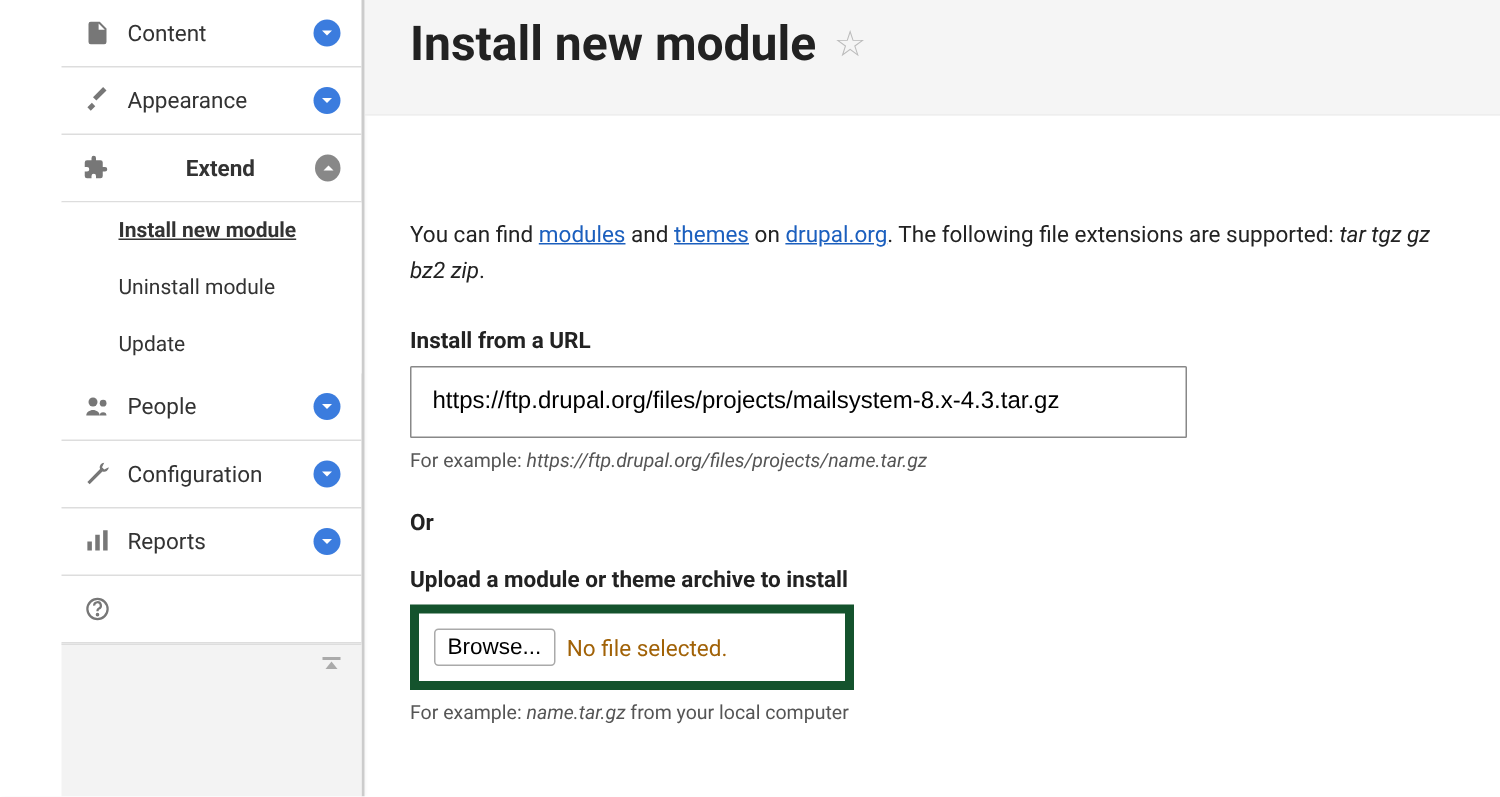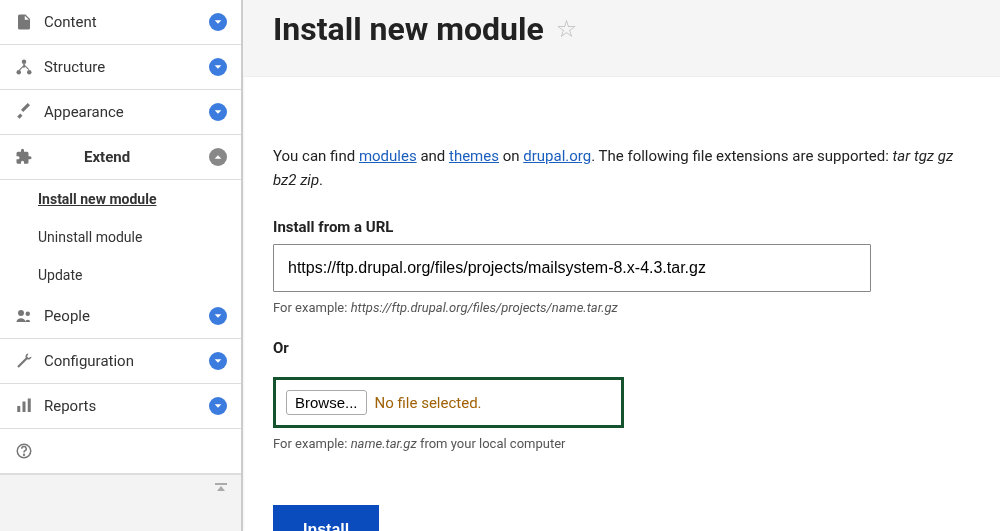--- a/index.html
+++ b/index.html
@@ -1,18 +1,18 @@
 <!DOCTYPE html>
 <html><head>
   <meta charset="utf-8">
   <style>
     * { box-sizing: border-box; margin: 0; padding: 0; }
     body { font-family: -apple-system, BlinkMacSystemFont, "Segoe UI", Roboto, sans-serif; font-size: 15px; color: #222; width: 1000px; height: 531px; overflow: hidden; }
     .layout { display: flex; height: 531px; }
-    .sidebar { width: 243px; background: #fff; border-right: 2px solid #ccc; box-shadow: 1px 0 2px rgba(0,0,0,0.05); display: flex; flex-direction: column; }
+    .sidebar { width: 243px; background: #fff; border-right: 2px solid #ccc; box-shadow: 1px 0 2px rgba(0,0,0,0.05); display: flex; flex-direction: column; padding-left: 41px; }
     .sidebar-item { display: flex; align-items: center; padding: 12px 14px; border-bottom: 1px solid #ddd; cursor: pointer; }
     .sidebar-item .icon { width: 20px; height: 20px; display: flex; align-items: center; justify-content: center; margin-right: 10px; color: #777; }
     .sidebar-item .label { flex: 1; color: #333; }
     .sidebar-item.active { font-weight: 700; gap: 40px; }
     .sidebar-item .chevron { width: 18px; height: 18px; border-radius: 50%; background: #3b7cde; display: flex; align-items: center; justify-content: center; }
     .sidebar-item .chevron.up { background: #888; }
     .sidebar-item .chevron svg { width: 10px; height: 10px; }
     .sub-items { background: #fff; }
     .sub-item { padding: 11px 14px 11px 38px; font-size: 14px; cursor: pointer; color: #333; }
     .sub-item.active { font-weight: 700; text-decoration: underline; }
@@ -21,25 +21,25 @@
     .main { flex: 1; overflow-y: auto; }
     .header-section { background: #f5f5f5; padding: 10px 30px 28px 30px; border-bottom: 1px solid #eee; }
     .page-title-row { display: flex; align-items: center; gap: 12px; }
     .page-title { font-size: 32px; font-weight: 700; }
     .star-icon { color: #bbb; font-size: 24px; }
     .content { padding: 24px 30px; }
     .intro { line-height: 1.6; margin-bottom: 26px; margin-top: 43px; }
     .intro a { color: #1b5fbe; text-decoration: underline; }
     .intro .ext { font-style: italic; }
     .form-label { font-weight: 700; font-size: 15px; margin-bottom: 8px; display: block; }
-    .url-input { width: 598px; padding: 14px 14px; font-size: 16px; border: 1px solid #888; border-radius: 1px; }
+    .url-input { width: 518px; padding: 14px 14px; font-size: 16px; border: 1px solid #888; border-radius: 1px; }
     .hint { font-size: 13px; color: #555; margin-top: 8px; margin-bottom: 24px; }
     .hint em, .hint .it { font-style: italic; }
     .or-label { font-weight: 700; margin-bottom: 20px; }
-    .file-upload-wrap { border: 3px solid #14532d; width: 351px; padding: 10px 10px; display: flex; align-items: center; gap: 8px; }
+    .file-upload-wrap { border: 6px solid #14532d; width: 296px; padding: 10px 10px; display: flex; align-items: center; gap: 8px; }
     .browse-btn { border: 1px solid #aaa; background: #fff; border-radius: 3px; padding: 3px 8px; font-size: 15px; cursor: pointer; }
     .file-status { color: #a16207; }
     .install-btn { margin-top: 30px; background: #0a4bbd; color: #fff; border: none; font-weight: 700; font-size: 16px; padding: 16px 30px; cursor: pointer; }
   </style>
 </head>
 <body>
 
 <div class="layout">
   <aside class="sidebar">
     <div class="sidebar-item">
@@ -49,36 +49,20 @@
           </svg>
       </span>
       <span class="label">Content</span>
       <span class="chevron">
           <svg viewBox="0 0 12 12" fill="white">
             <path d="M2 4l4 4 4-4z"></path>
           </svg>
         </span>
     </div>
 
-    <div class="sidebar-item">
-      <span class="icon">
-        <svg viewBox="0 0 24 24" width="18" height="18" fill="currentColor">
-            <circle cx="12" cy="5" r="3"></circle>
-            <circle cx="5" cy="19" r="3"></circle>
-            <circle cx="19" cy="19" r="3"></circle>
-            <path d="M11 8h2v5h-2zM5 16l6-6 1 1-6 6zM18 16l-6-6 1-1 6 6z"></path>
-          </svg>
-      </span>
-      <span class="label">Structure</span>
-      <span class="chevron">
-          <svg viewBox="0 0 12 12" fill="white">
-            <path d="M2 4l4 4 4-4z"></path>
-          </svg>
-        </span>
-    </div>
 
     <div class="sidebar-item">
       <span class="icon">
         <svg viewBox="0 0 24 24" width="18" height="18" fill="currentColor">
             <path d="M7 14l-4 4 3 3 4-4-3-3zm13-11l-3-3-9 9 3 3 9-9zM18 8l2 2M20 4l2-2M16 2l1-1"></path>
           </svg>
       </span>
       <span class="label">Appearance</span>
       <span class="chevron">
           <svg viewBox="0 0 12 12" fill="white">
@@ -187,20 +171,21 @@
       </p>
 
       <label class="form-label">Install from a URL</label>
       <input type="text" class="url-input" value="https://ftp.drupal.org/files/projects/mailsystem-8.x-4.3.tar.gz" style="">
       <div class="hint">
         <span>For example: </span><span class="it">https://ftp.drupal.org/files/projects/name.tar.gz</span>
       </div>
 
       <div class="or-label">Or</div>
 
+      <label class="form-label">Upload a module or theme archive to install</label>
       <div class="file-upload-wrap">
         <button class="browse-btn">Browse...</button>
         <span class="file-status">No file selected.</span>
       </div>
       <div class="hint">
         <span>For example: </span><span class="it">name.tar.gz</span><span> from your local computer</span>
       </div>
 
       <button class="install-btn">Install</button>
     </div>

